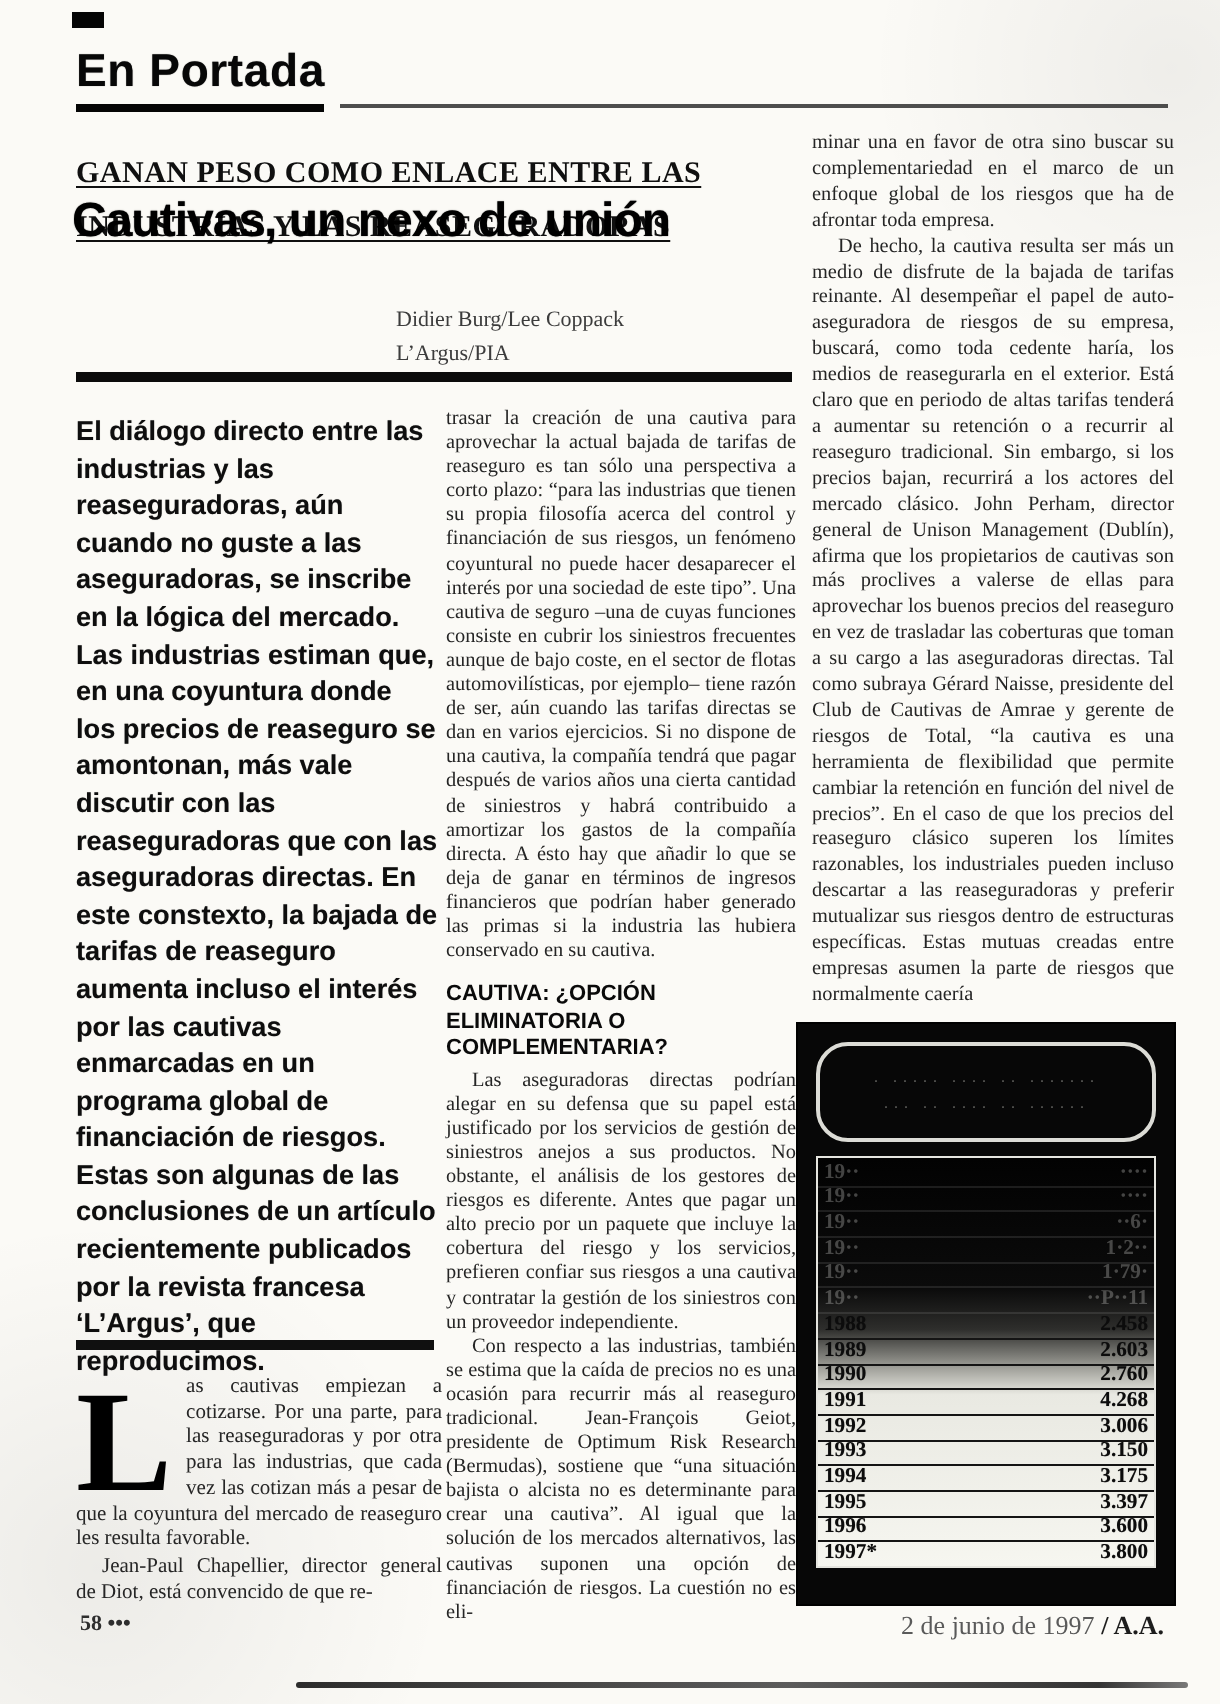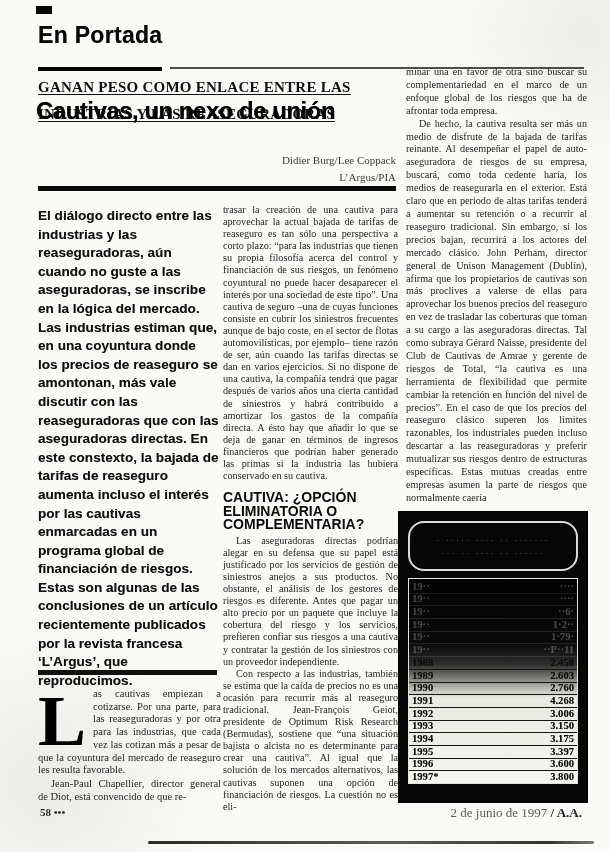--- a/index.html
+++ b/index.html
@@ -12,40 +12,40 @@
   .noise{position:absolute;inset:0;pointer-events:none;
     background:
       radial-gradient(circle at 8% 92%, rgba(0,0,0,.06), transparent 18%),
       radial-gradient(circle at 96% 4%, rgba(0,0,0,.05), transparent 15%);
   }
   
   .corner-tick{position:absolute;top:6px;left:36px;width:16px;height:8px;background:#050505;}
   .section-head{position:absolute;top:22px;left:38px;right:26px;display:flex;align-items:flex-end;}
   .section-title{
     font-family:"Liberation Sans", sans-serif;font-weight:900;font-size:23px;
-    letter-spacing:.3px;color:#070707;border-bottom:4px solid #050505;padding-bottom:18px;
+    letter-spacing:.3px;color:#070707;border-bottom:4px solid #050505;padding-bottom:3px;
     text-shadow:0 0 .5px rgba(0,0,0,.5);
     text-align:center;
   }
   .section-rule{flex:1;margin-left:8px;margin-bottom:2px;height:0;
     border-bottom:2px solid rgba(35,35,35,.8);}
   
   .kicker{
     position:absolute;top:74px;left:38px;width:374px;
     font-size:15px;font-weight:bold;line-height:1.8;letter-spacing:.25px;color:#101010;
     text-decoration:underline;text-underline-offset:2px;
   }
   .headline{
     position:absolute;top:98px;left:36px;width:372px;
     font-family:"Liberation Sans", sans-serif;font-weight:900;
     font-size:24px;line-height:1.12;letter-spacing:-.5px;color:#000;
     text-shadow:0 0 .6px rgba(0,0,0,.6);
   }
   .byline{
-    position:absolute;top:152px;left:198px;width:198px;text-align:right;
+    position:absolute;top:152px;left:198px;width:198px;text-align:left;
     font-size:11px;line-height:1.5;color:#3c3c3c;
   }
   .head-rule{position:absolute;top:186px;left:38px;width:358px;height:5px;background:#0b0b0b;}
   
   .standfirst{
     position:absolute;top:207px;left:38px;width:181px;
     font-family:"Liberation Sans", sans-serif;font-weight:bold;
     font-size:13.6px;line-height:18.6px;color:#0e0e0e;
     text-shadow:0 0 .4px rgba(0,0,0,.35);
   }
@@ -61,21 +61,21 @@
   .left-bottom p{margin:0;}
   .left-bottom p + p{text-indent:13px;margin-top:1px;}
   .col-mid{
     position:absolute;top:204px;left:223px;width:175px;
     font-size:10.2px;line-height:12.1px;text-align:justify;color:#252525;
   }
   .col-mid p{margin:0;}
   .col-mid p.indent{text-indent:13px;}
   .subhead{
     font-family:"Liberation Sans", sans-serif;font-weight:800;
-    font-size:14px;line-height:13.5px;margin:9px 0 3px;text-align:left;color:#0a0a0a;
+    font-size:11px;line-height:13.5px;margin:9px 0 3px;text-align:left;color:#0a0a0a;
   }
   .col-right{
     position:absolute;top:66px;left:406px;width:181px;
     font-size:10.2px;line-height:12.9px;text-align:justify;color:#252525;
   }
   .col-right p{margin:0;}
   .col-right p.indent{text-indent:13px;}
   
   .captives-box{
     position:absolute;top:512px;left:399px;width:188px;height:290px;

